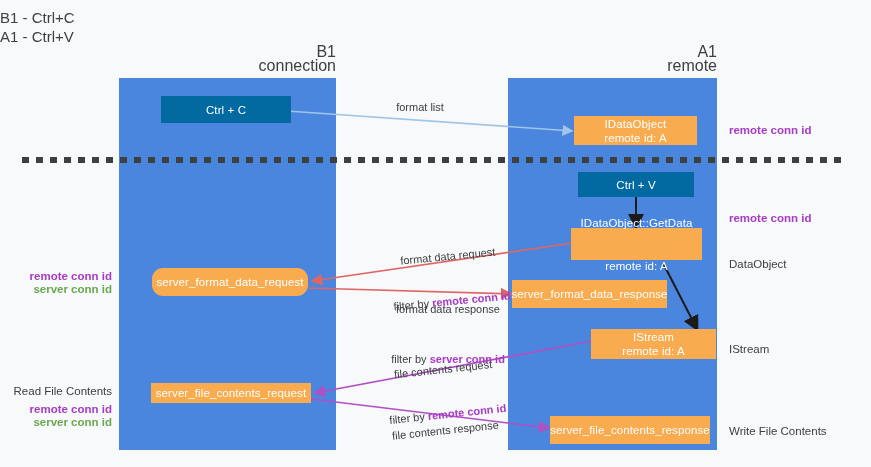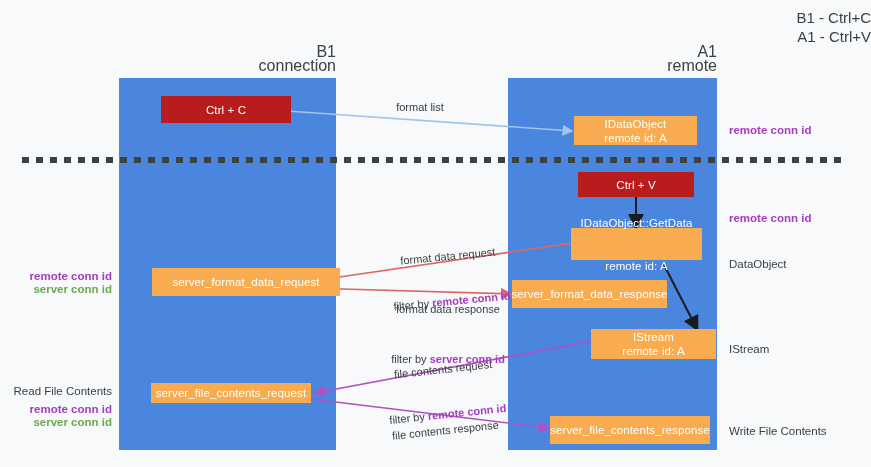--- a/index.html
+++ b/index.html
@@ -20,21 +20,21 @@
     left: 0; top: 0;
     width: 871px;
     height: 467px;
   }
   .abs { position: absolute; }
 
   
   .title {
     left: 0; top: 8px;
     width: 871px;
-    text-align: right;
+    text-align: left;
     font-size: 15px;
     line-height: 19px;
     color: #3c4043;
     white-space: pre;
   }
 
   
   .lane {
     background: #4a86dd;
   }
@@ -65,21 +65,21 @@
     display: flex;
     align-items: center;
     justify-content: center;
     text-align: center;
     font-size: 11.5px;
     line-height: 14px;
     color: #ffffff;
     white-space: pre;
     letter-spacing: .1px;
   }
-  .node.green  { background: #b91c1c; }
+  .node.green  { background: #0369a1; }
   .node.orange { background: #f9ab50; }
 
   
   .lbl {
     font-size: 11.5px;
     line-height: 14px;
     color: #3c4043;
     white-space: pre;
   }
   .lbl.right  { text-align: right; }
@@ -161,21 +161,21 @@
     <span>remote id: A</span>
   </div>
 
   <div class="abs node green" style="left:578px; top:172px; width:116px; height:25px;">Ctrl + V</div>
 
   <div class="abs node orange" style="left:571px; top:228px; width:131px; height:32px; flex-direction:column;gap:29px;">
     <span>IDataObject::GetData</span>
     <span>remote id: A</span>
   </div>
 
-  <div class="abs node orange" style="left:152px; top:268px; width:188px; height:28px;">server_format_data_request</div>
+  <div class="abs node orange" style="left:152px; top:268px; width:156px; height:28px;border-radius:11px;">server_format_data_request</div>
 
   <div class="abs node orange" style="left:512px; top:280px; width:155px; height:28px;">server_format_data_response</div>
 
   <div class="abs node orange" style="left:591px; top:329px; width:125px; height:30px; flex-direction:column;">
     <span>IStream</span>
     <span>remote id: A</span>
   </div>
 
   <div class="abs node orange" style="left:151px; top:383px; width:160px; height:20px;">server_file_contents_request</div>
 

